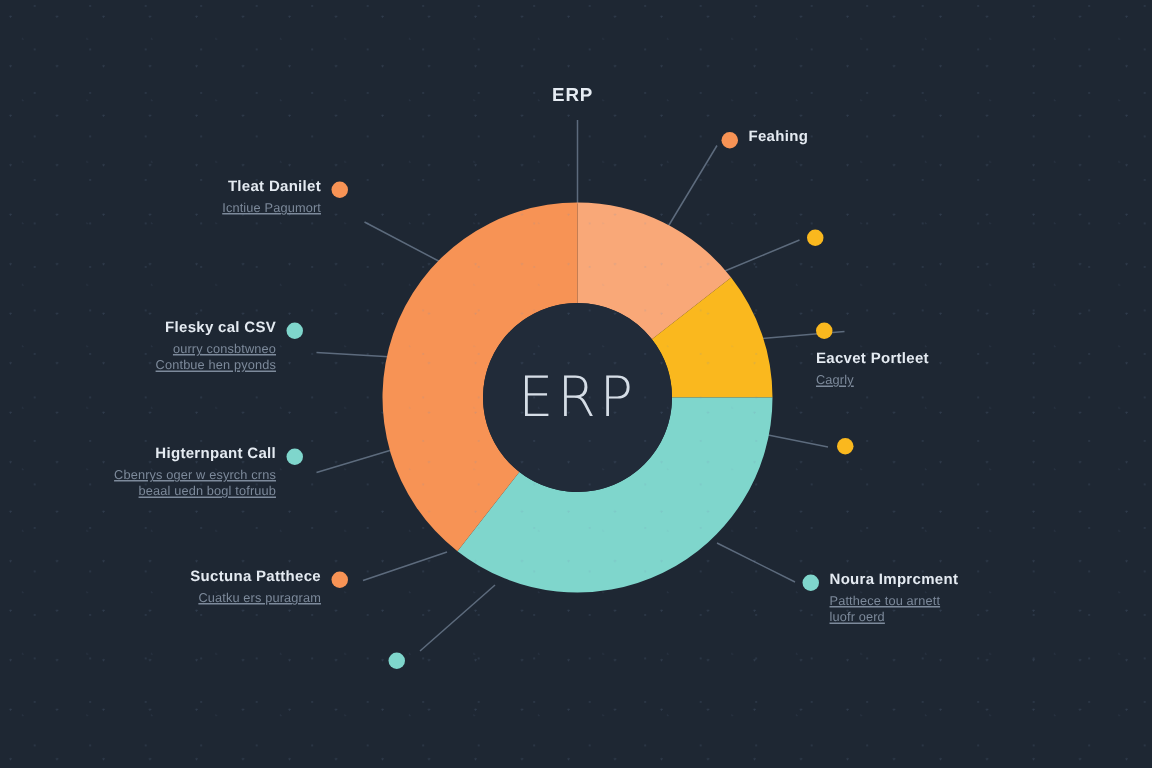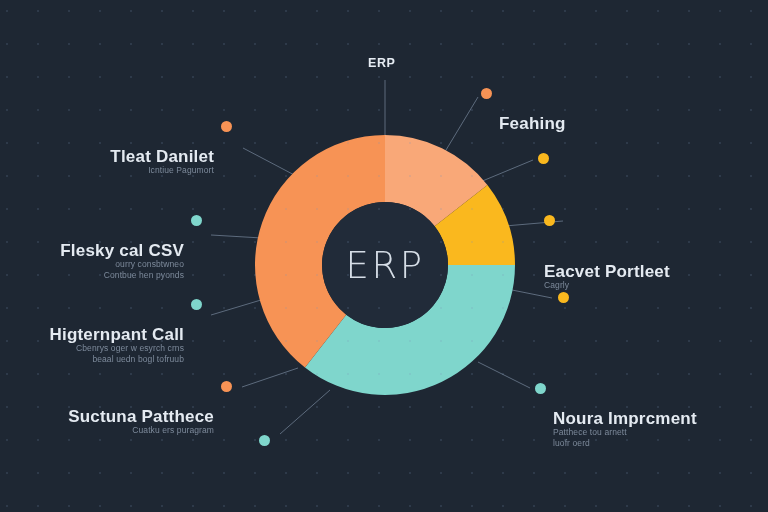--- a/index.html
+++ b/index.html
@@ -65,32 +65,32 @@
     margin-top: 3px;
   }
   .callout .txt {
     display: flex;
     flex-direction: column;
     gap: 1px;
   }
   .callout.left .txt { align-items: flex-end; text-align: left; }
   .callout.right .txt { align-items: flex-start; text-align: left; }
   .callout .title {
-    font-size: 17px;
+    font-size: 10px;
     color: #e4eaf1;
     font-weight: 700;
     letter-spacing: .2px;
     line-height: 14px;
-    margin-top: 32px;
   }
   .callout .sub {
     font-size: 8.5px;
     color: #7d8a9b;
     line-height: 10px;
     letter-spacing: .1px;
+    text-decoration: underline;
   }
   .plain-label {
     position: absolute;
     font-size: 12.5px;
     color: #e6ecf3;
     font-weight: 700;
     letter-spacing: .6px;
     white-space: nowrap;
   }
 </style>

